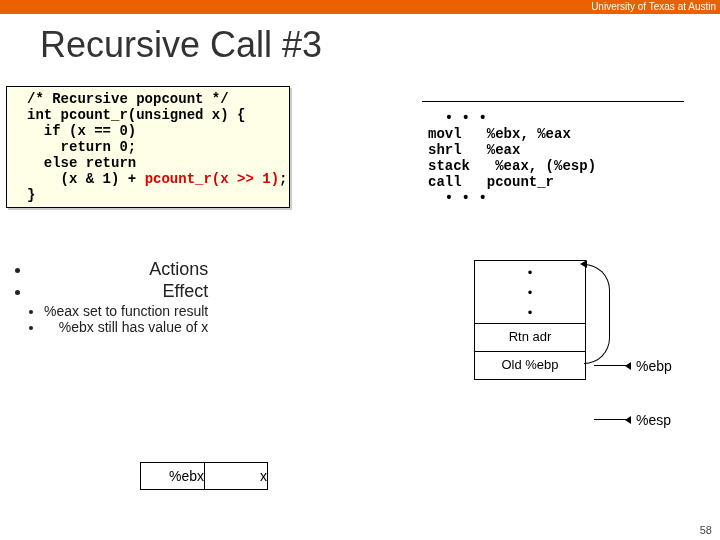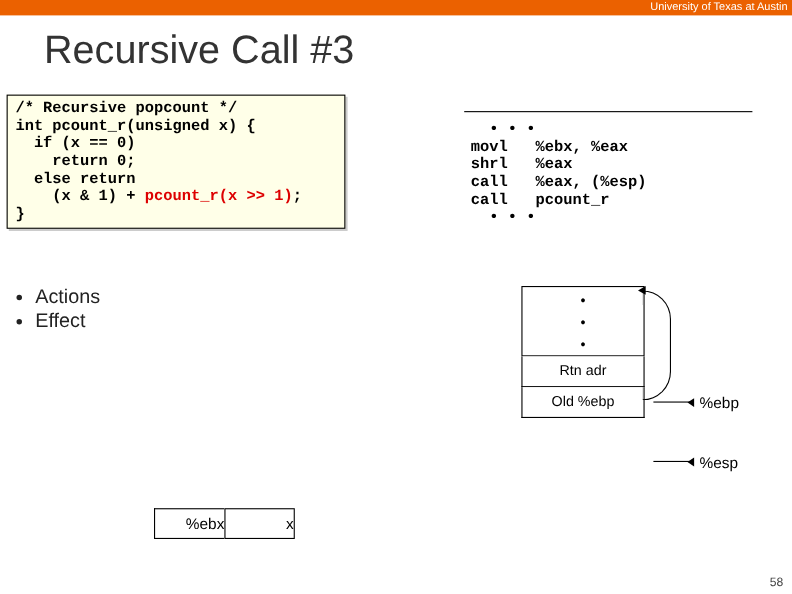--- a/index.html
+++ b/index.html
@@ -10,40 +10,40 @@
     background: #fff;
     font-family: Arial, Helvetica, sans-serif;
     position: relative;
     overflow: hidden;
   }
   .topbar { height: 14px; background: #eb6100; }
   .uni { position: absolute; right: 4px; top: 1px; font-size: 10px; color: #fff; }
   .title { font-size: 36px; color: #333; margin: 10px 0 12px 40px; font-weight: 400; }
   .code-box {
     position: absolute; left: 6px; top: 86px;
-    width: 308px;
+    width: 284px;
     border: 1px solid #000;
     background: #ffffe8;
     font-family: "Courier New", monospace;
     font-size: 14px;
-    padding: 4px 7px;
+    padding: 4px 20px;
     white-space: pre;
     box-shadow: 2px 2px 0 #ccc;
   }
   .code-box b { font-weight: bold; }
   .asm-box {
     position: absolute; left: 428px; top: 110px;
     font-family: "Courier New", monospace;
     font-size: 14px;
     white-space: pre;
     font-weight: bold;
   }
   .asm-rule { position: absolute; left: 422px; top: 101px; width: 262px; height: 1px; background: #000; }
   .bullets { position: absolute; left: 16px; top: 258px; font-size: 18px; color: #222; }
-  .bullets ul { margin: 0; padding-left: 16px; }
+  .bullets ul { margin: 0; padding-left: 16px; text-align: right; }
   .bullets li { margin: 1px 0; }
   .bullets .sub { font-size: 14px; margin-left: 14px; padding-left: 14px; }
   .bullets .sub li { margin: 0; }
   
   .stack { position: absolute; left: 474px; top: 260px; width: 112px; }
   .cell { border: 1.5px solid #000; height: 28px; font-size: 13px; text-align: center; line-height: 26px; background: #fff; }
   .cell + .cell { border-top: none; }
   .dotcell { height: 64px; line-height: 20px; padding-top: 2px; }
   .stacklbl { position: absolute; font-size: 14px; }
   
@@ -71,30 +71,34 @@
 <span><b>  if (x == 0)</b></span>
 <span><b>    return 0;</b></span>
 <span><b>  else return</b></span>
 <span><b>    (x &amp; 1) + </b><b style="color:#d00">pcount_r(x &gt;&gt; 1)</b><b>;</b></span>
 <span><b>}</b></span></div>
 
 <div class="asm-rule"></div>
 <div class="asm-box"><span>  • • •</span>
 <span>movl   %ebx, %eax</span>
 <span>shrl   %eax</span>
-<span>call   %eax, (%esp)</span>
+<span>stack   %eax, (%esp)</span>
 <span>call   pcount_r</span>
 <span>  • • •</span></div>
 
 <div class="bullets">
   <ul>
     <li>Actions</li>
   </ul>
   <ul>
     <li>Effect</li>
+  </ul>
+  <ul class="sub">
+    <li>%eax set to function result</li>
+    <li>%ebx still has value of x</li>
   </ul>
 </div>
 
 <div class="stack">
   <div class="cell dotcell">
     <div>•</div>
       <div>•</div>
       <div>•</div>
   </div>
   <div class="cell">Rtn adr</div>

